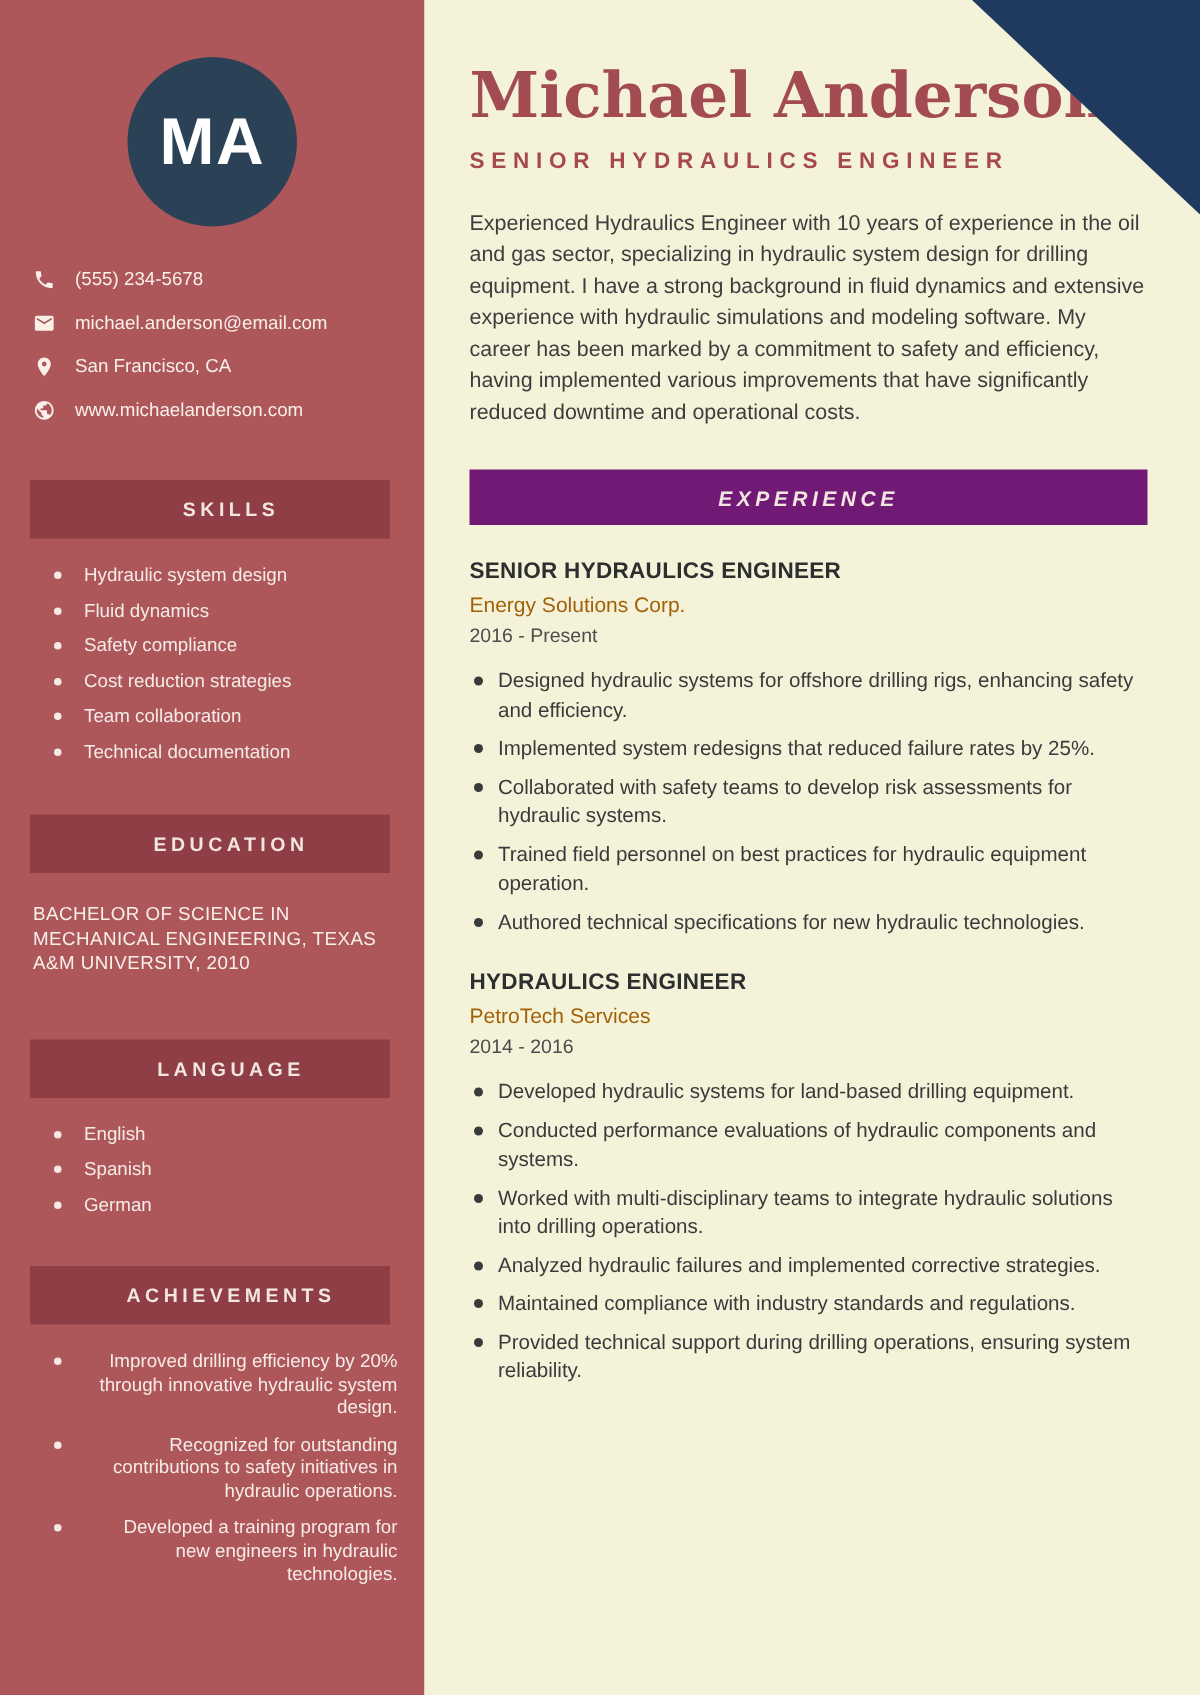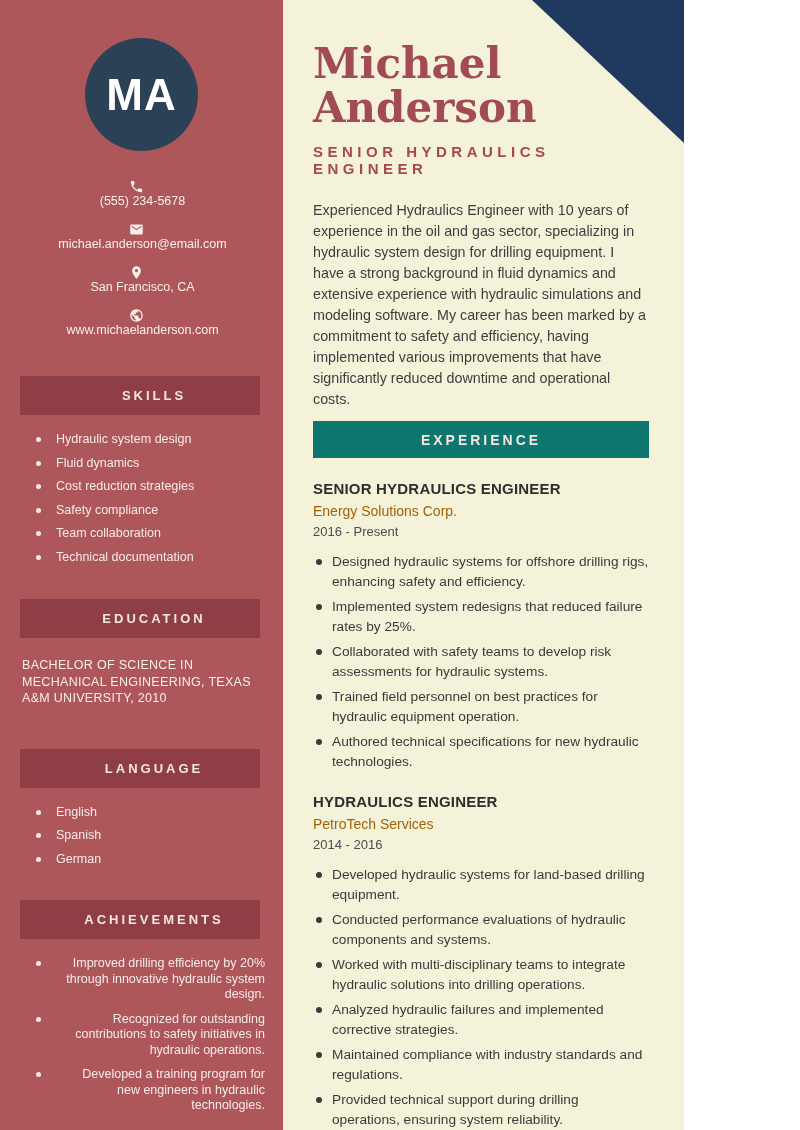--- a/index.html
+++ b/index.html
@@ -1,26 +1,26 @@
 <!DOCTYPE html>
 <html><head>
 <meta charset="utf-8">
 <style>
   * { margin:0; padding:0; box-sizing:border-box; }
   body { width:800px; font-family:"Liberation Sans", sans-serif; }
-  .page { width:684px; height:1130px; display:flex; overflow:hidden; }
+  .page { width:800px; height:1130px; display:flex; overflow:hidden; }
 
   
   .sidebar { width:283px; flex-shrink:0; background:#AD575B; color:#F7EFE8; }
   .avatar { width:113px; height:113px; border-radius:50%; background:#2B4156;
             margin:38px auto 0; display:flex; align-items:center; justify-content:center; }
   .avatar span { color:#FFFFFF; font-size:44px; font-weight:bold; letter-spacing:1px; }
 
   .contact { margin-top:28px; padding:0 20px 0 22px; }
-  .contact-row { display:flex; align-items:center; margin-bottom:14px;flex-direction:column; }
+  .contact-row { display:flex; margin-bottom:14px; }
   .contact-row .cicon { width:15px; height:15px; flex-shrink:0; margin-right:13px; }
   .contact-row .cicon svg { width:15px; height:15px; fill:#F7EFE8; display:block; }
   .contact-row .ctext { font-size:12.5px; color:#F7EFE8; }
 
   .side-bar { margin:0 23px 0 20px; height:39px; background:#8E3E44;
               display:flex; align-items:center; justify-content:center;
               font-size:13px; font-weight:bold; letter-spacing:3px; color:#F3E6E1;padding-left:28px; }
   .bar-skills { margin-top:39px; }
   .bar-education { margin-top:34px; }
   .bar-language { margin-top:42px; }
@@ -39,23 +39,23 @@
   
   .main { flex:1; background:#F5F2DA; position:relative; padding:0 35px 0 30px; }
   .corner-triangle { position:absolute; top:0; right:0; width:152px; height:143px;
               background:#1F3A5E; clip-path:polygon(0 0, 100% 0, 100% 100%); }
   .name { margin-top:42px; font-family:"DejaVu Serif", serif; font-weight:bold;
           font-size:42px; line-height:1.05; color:#A34B53; }
   .job-subtitle { margin-top:13px; font-size:15px; font-weight:bold;
           letter-spacing:4.5px; color:#A5494F; }
   .summary { margin-top:23px; font-size:14.3px; line-height:21px; color:#3C3E3D; }
 
-  .exp-bar { margin-top:11px; height:37px; background:#0f766e;
+  .exp-bar { margin-top:27px; height:37px; background:#701a75;
              display:flex; align-items:center; justify-content:center;
-             font-size:14px; font-weight:bold; letter-spacing:3px; color:#F3E6E1; }
+             font-size:14px; font-weight:bold; letter-spacing:3px; color:#F3E6E1;font-style:italic; }
 
   .job { margin-top:22px; }
   .job-role { font-size:15px; font-weight:bold; color:#2D2E2E; letter-spacing:0.2px; }
   .job-company { margin-top:6px; font-size:14px; color:#a16207; }
   .job-dates { margin-top:5px; font-size:13px; color:#4B4C4B; }
   .job-bullets { margin-top:13px; list-style:none; }
   .job-bullets li { position:relative; padding-left:19px; font-size:13.7px;
                     line-height:19.5px; margin-bottom:6px; color:#393B3A; }
   .job-bullets li::before { content:""; position:absolute; left:3px; top:7px;
                     width:6px; height:6px; border-radius:50%; background:#393B3A; }
@@ -106,22 +106,22 @@
       </div>
     </div>
 
     <div class="side-bar bar-skills">
       <span>SKILLS</span>
     </div>
     <ul class="side-list">
 
     <li>Hydraulic system design</li>
         <li>Fluid dynamics</li>
+        <li>Safety compliance</li>
         <li>Cost reduction strategies</li>
-        <li>Safety compliance</li>
         <li>Team collaboration</li>
         <li>Technical documentation</li>
       </ul>
 
     <div class="side-bar bar-education">
       <span>EDUCATION</span>
     </div>
     <div class="edu-text">BACHELOR OF SCIENCE IN MECHANICAL ENGINEERING, TEXAS A&amp;M UNIVERSITY, 2010</div>
 
     <div class="side-bar bar-language">

